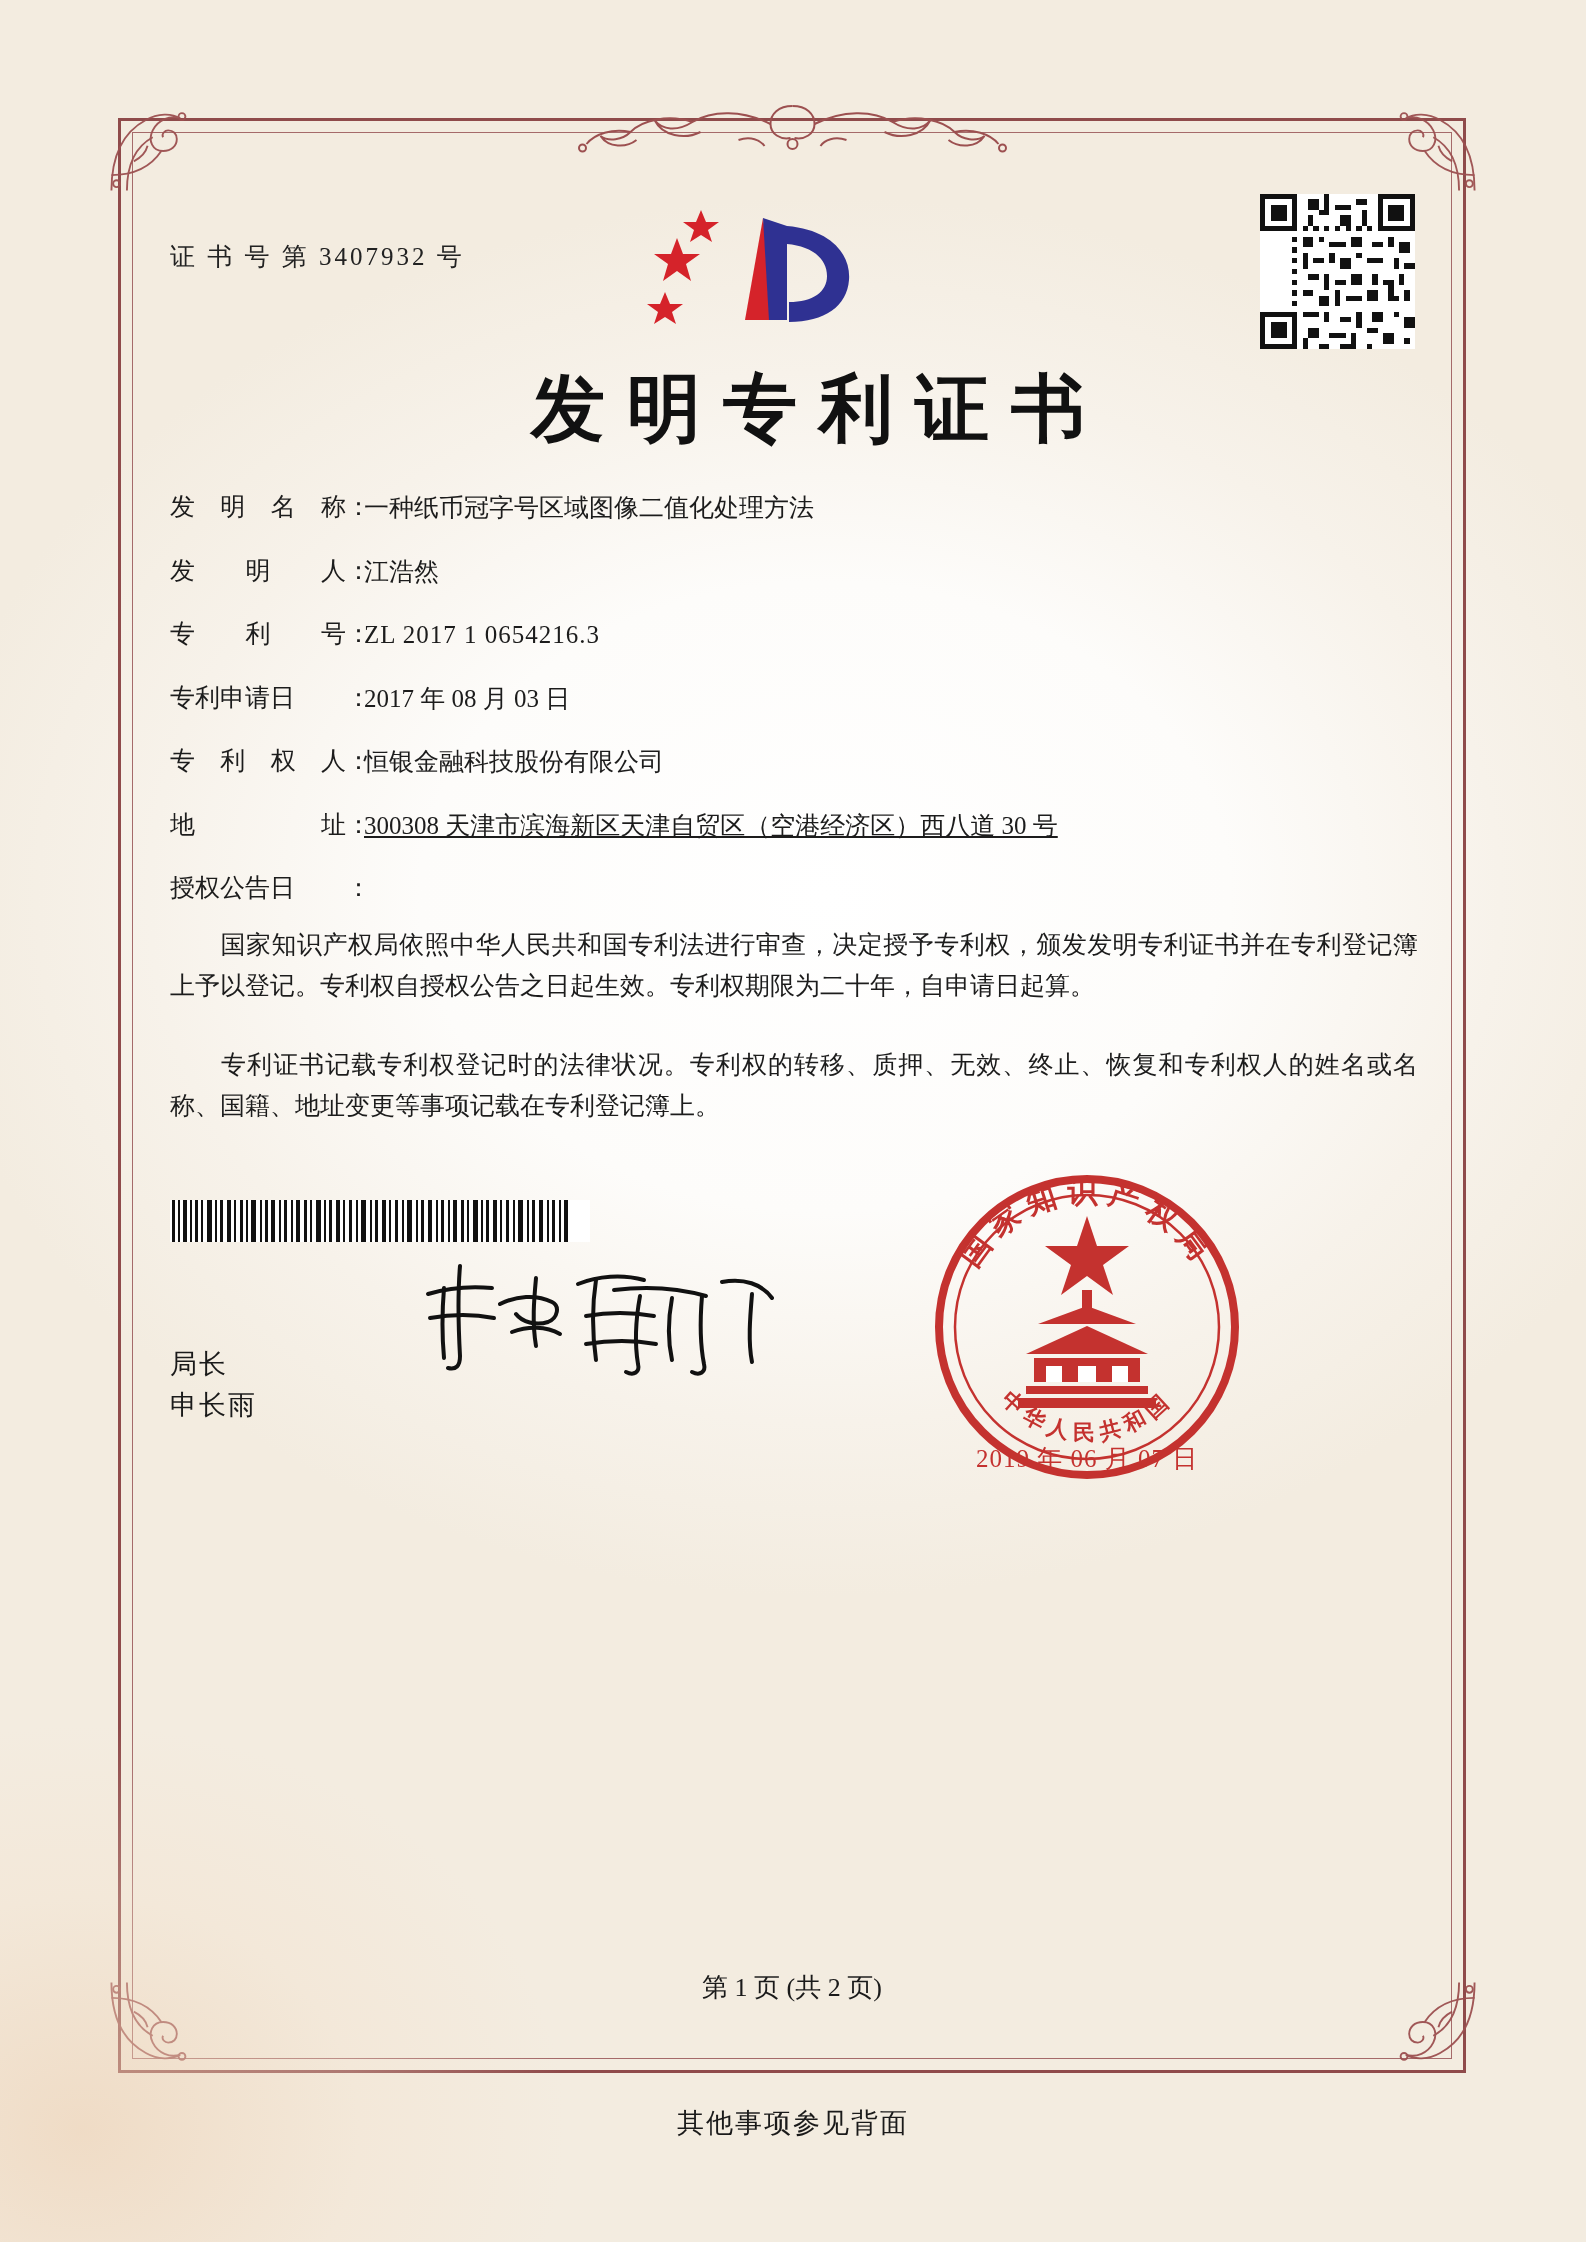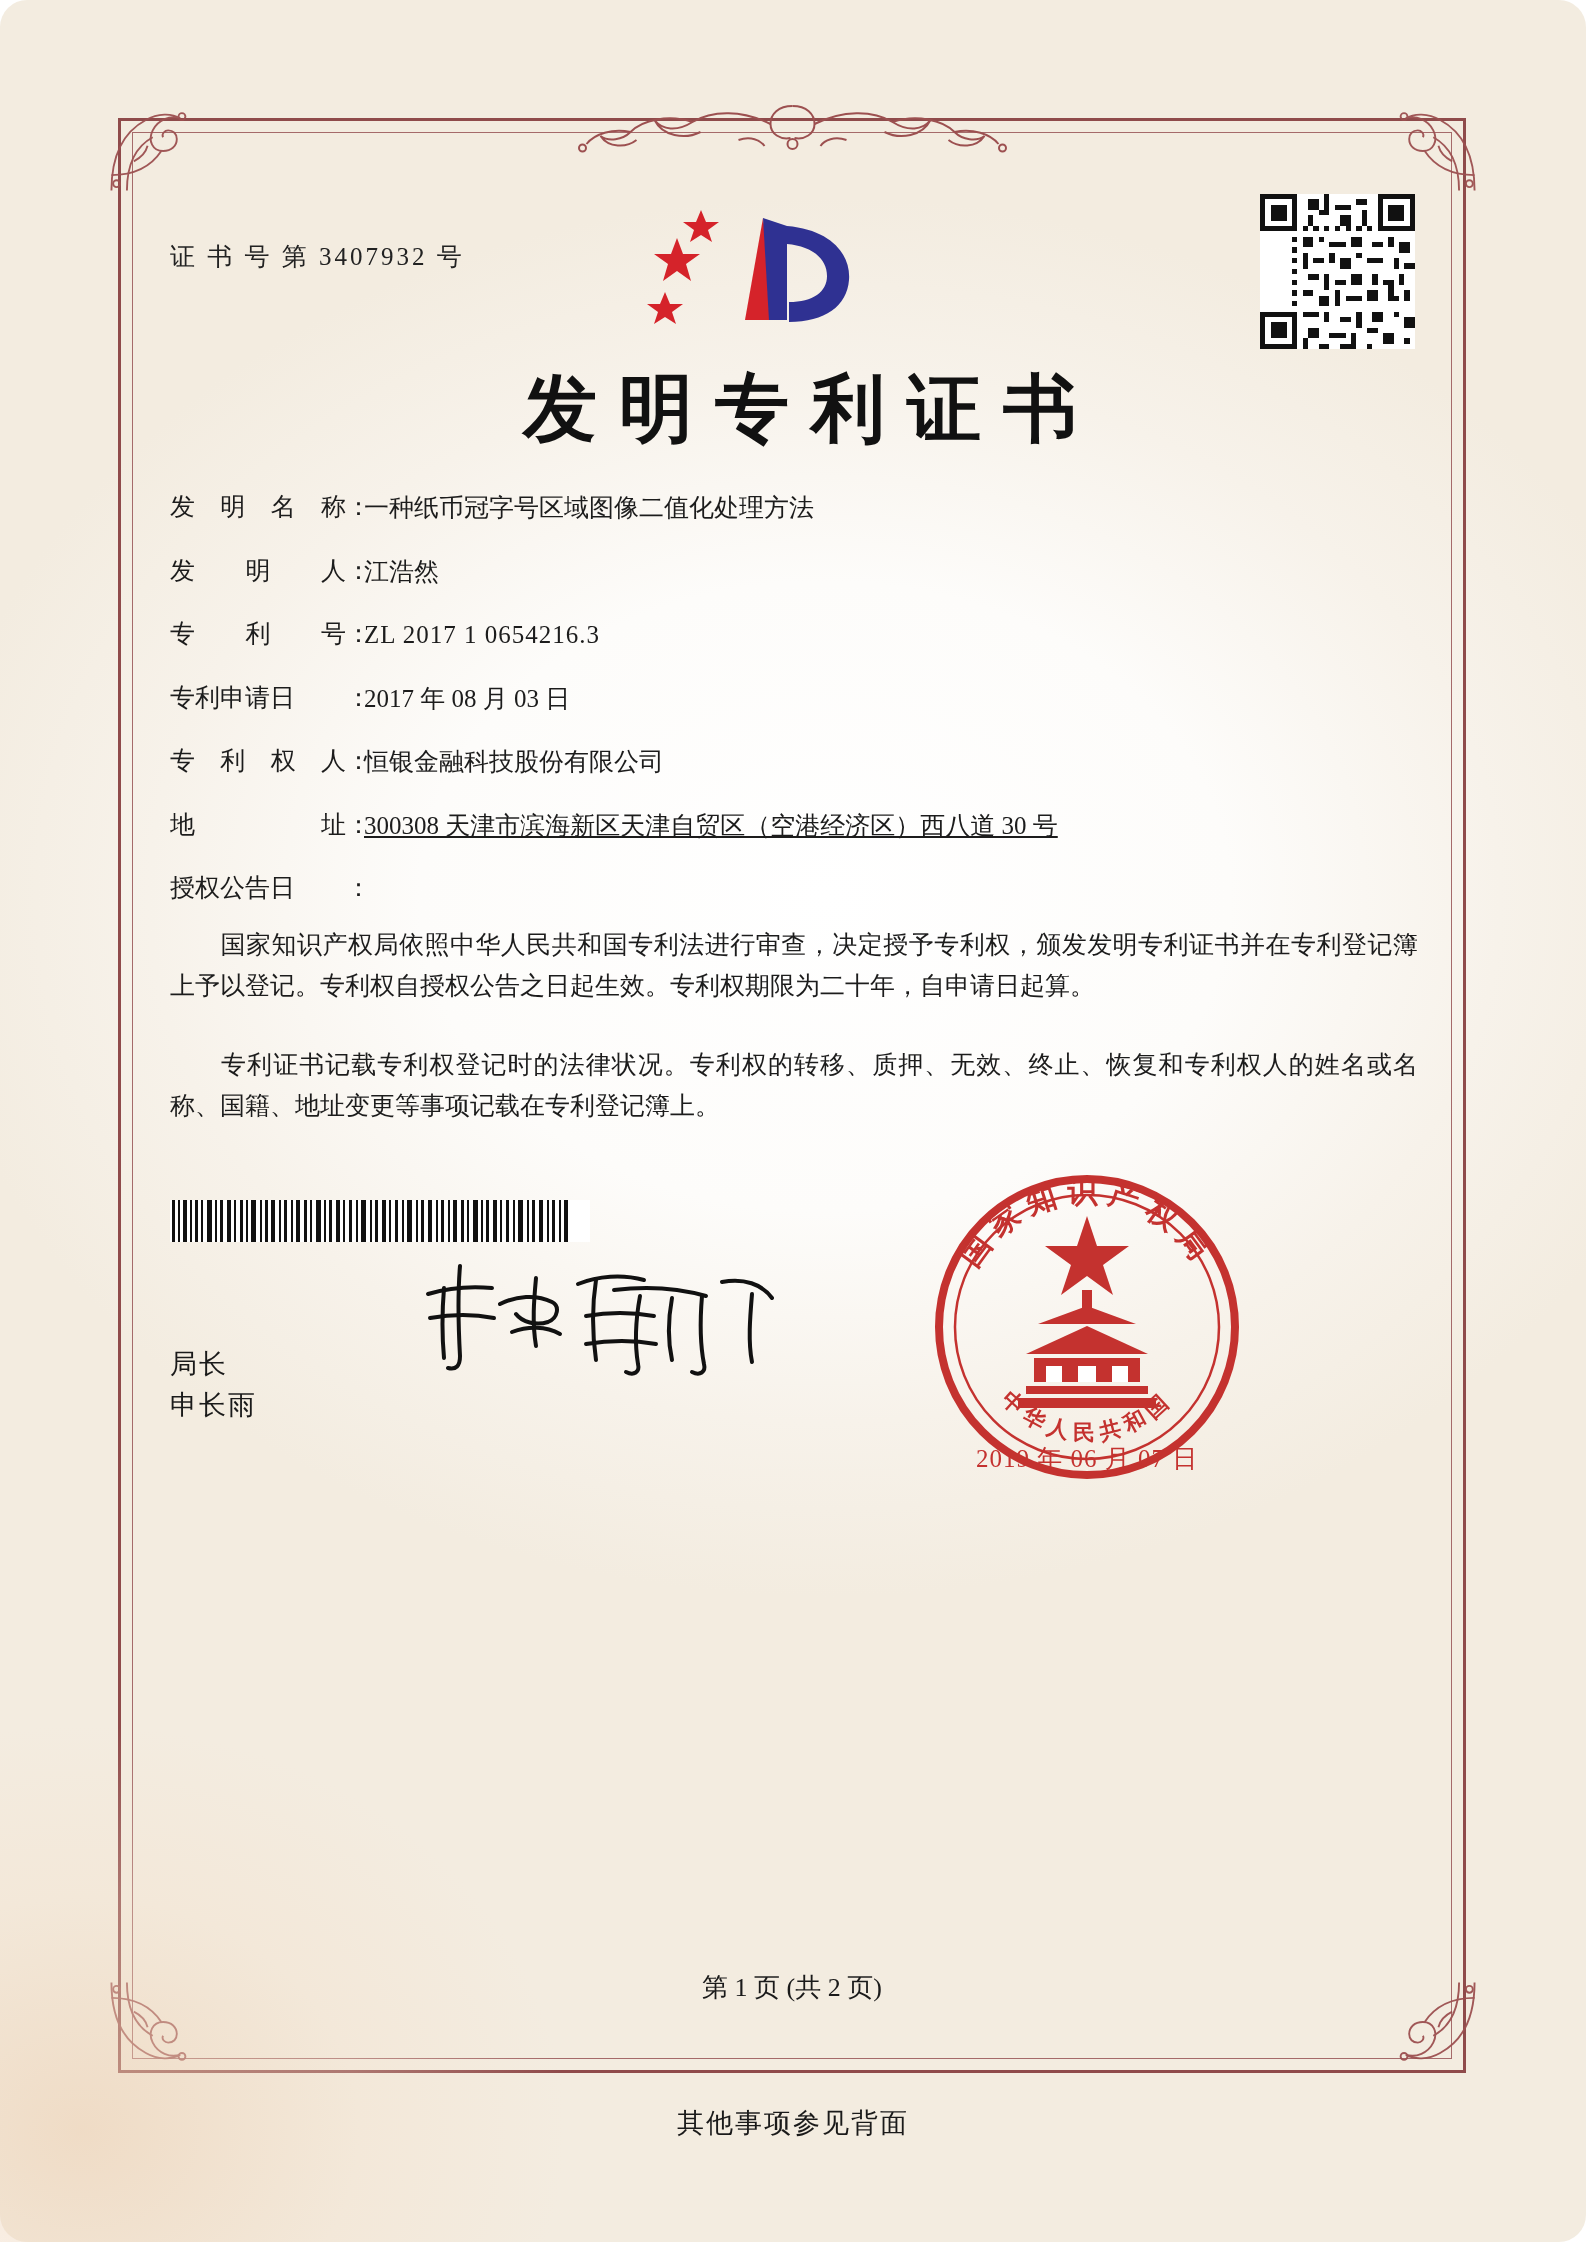--- a/index.html
+++ b/index.html
@@ -17,21 +17,20 @@
   }
 
   
   .page {
     position: absolute;
     left: 0; top: 0;
     width: 1586px;
     height: 2242px;
     background:
       radial-gradient(ellipse 900px 700px at 52% 40%, #ffffff 0%, #fdfcfa 45%, #f7f2ea 75%, #f3ece0 100%);
-    border-radius: 27px;
   }
 
   
   .page::after {
     content: "";
     position: absolute;
     left: 0; top: 1500px;
     width: 820px; height: 742px;
     background: radial-gradient(ellipse 620px 520px at 10% 85%, rgba(236,206,176,0.55) 0%, rgba(243,223,201,0.30) 45%, rgba(255,255,255,0) 78%);
     pointer-events: none;
@@ -103,21 +102,21 @@
   .qr {
     position: absolute;
     left: 1128px; top: 62px;
     width: 155px; height: 155px;
     background: #fff;
   }
   .qr svg { width: 100%; height: 100%; display: block; }
 
   .main-title {
     position: absolute;
-    left: 8px; top: 228px;
+    left: 16px; top: 228px;
     width: 1320px;
     text-align: center;
     font-size: 74px;
     letter-spacing: 22px;
     text-indent: 22px;
     font-weight: 700;
     color: #111;
     font-family: "DejaVu Serif", "Liberation Serif", serif;
   }
 

